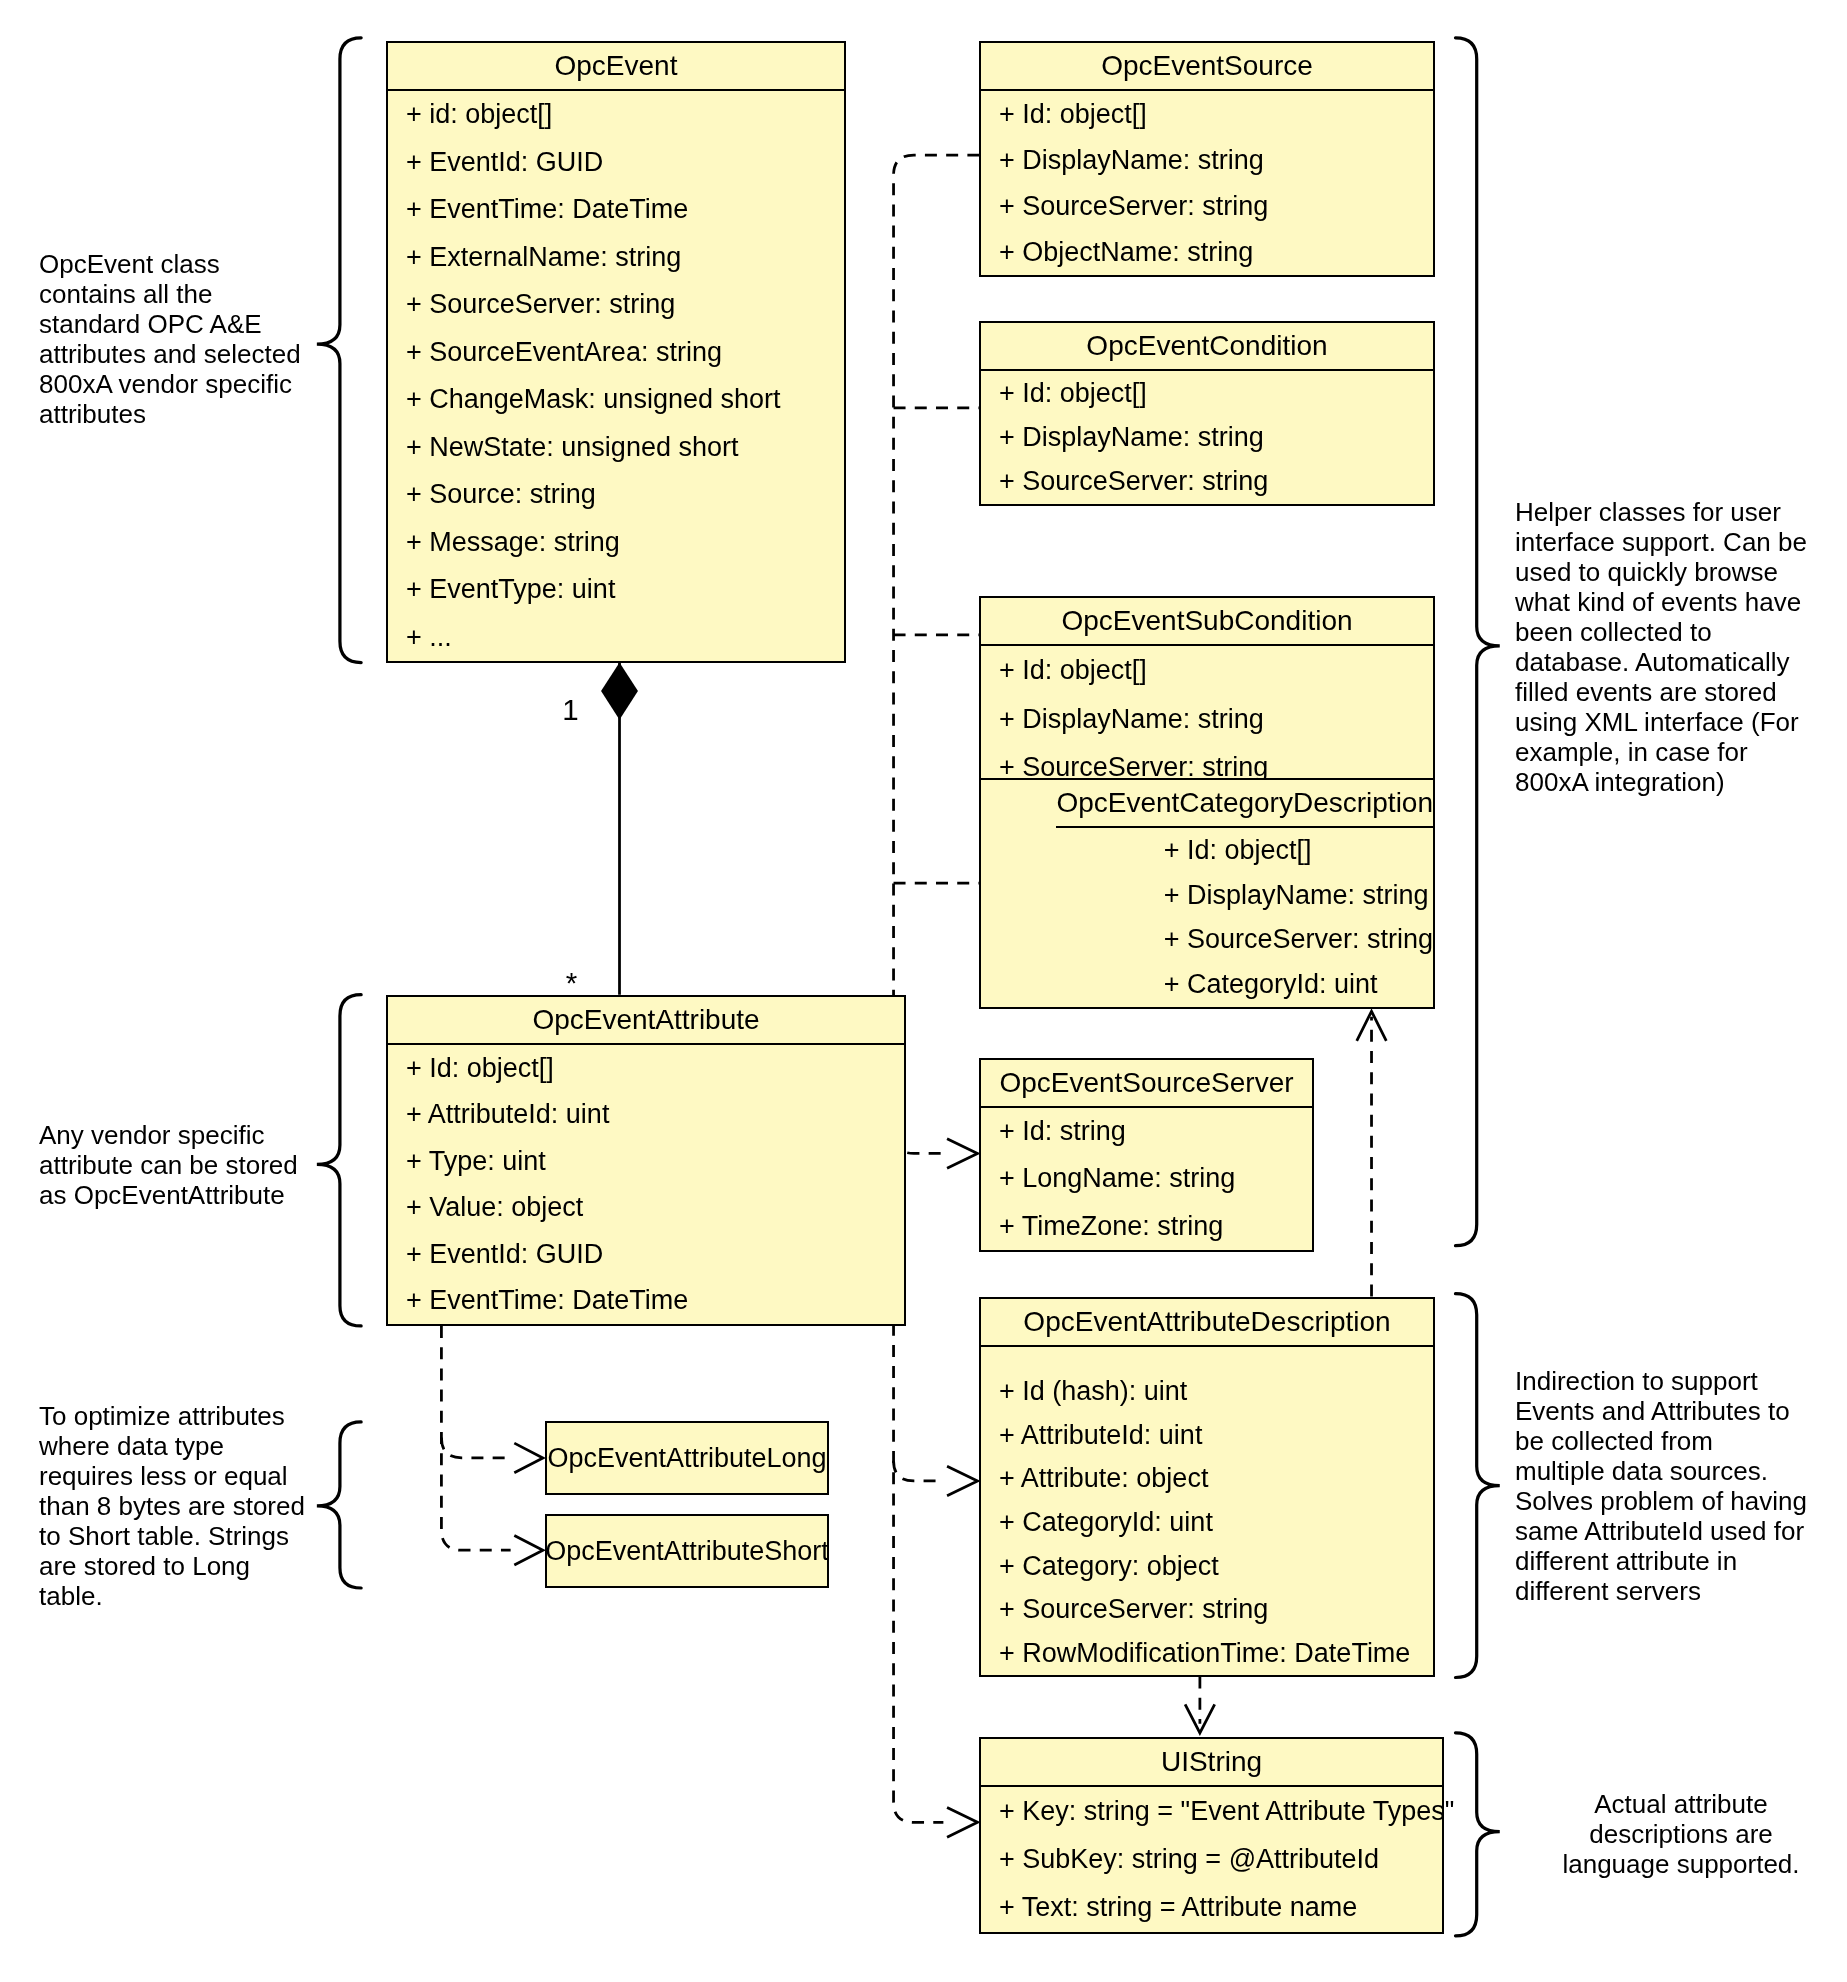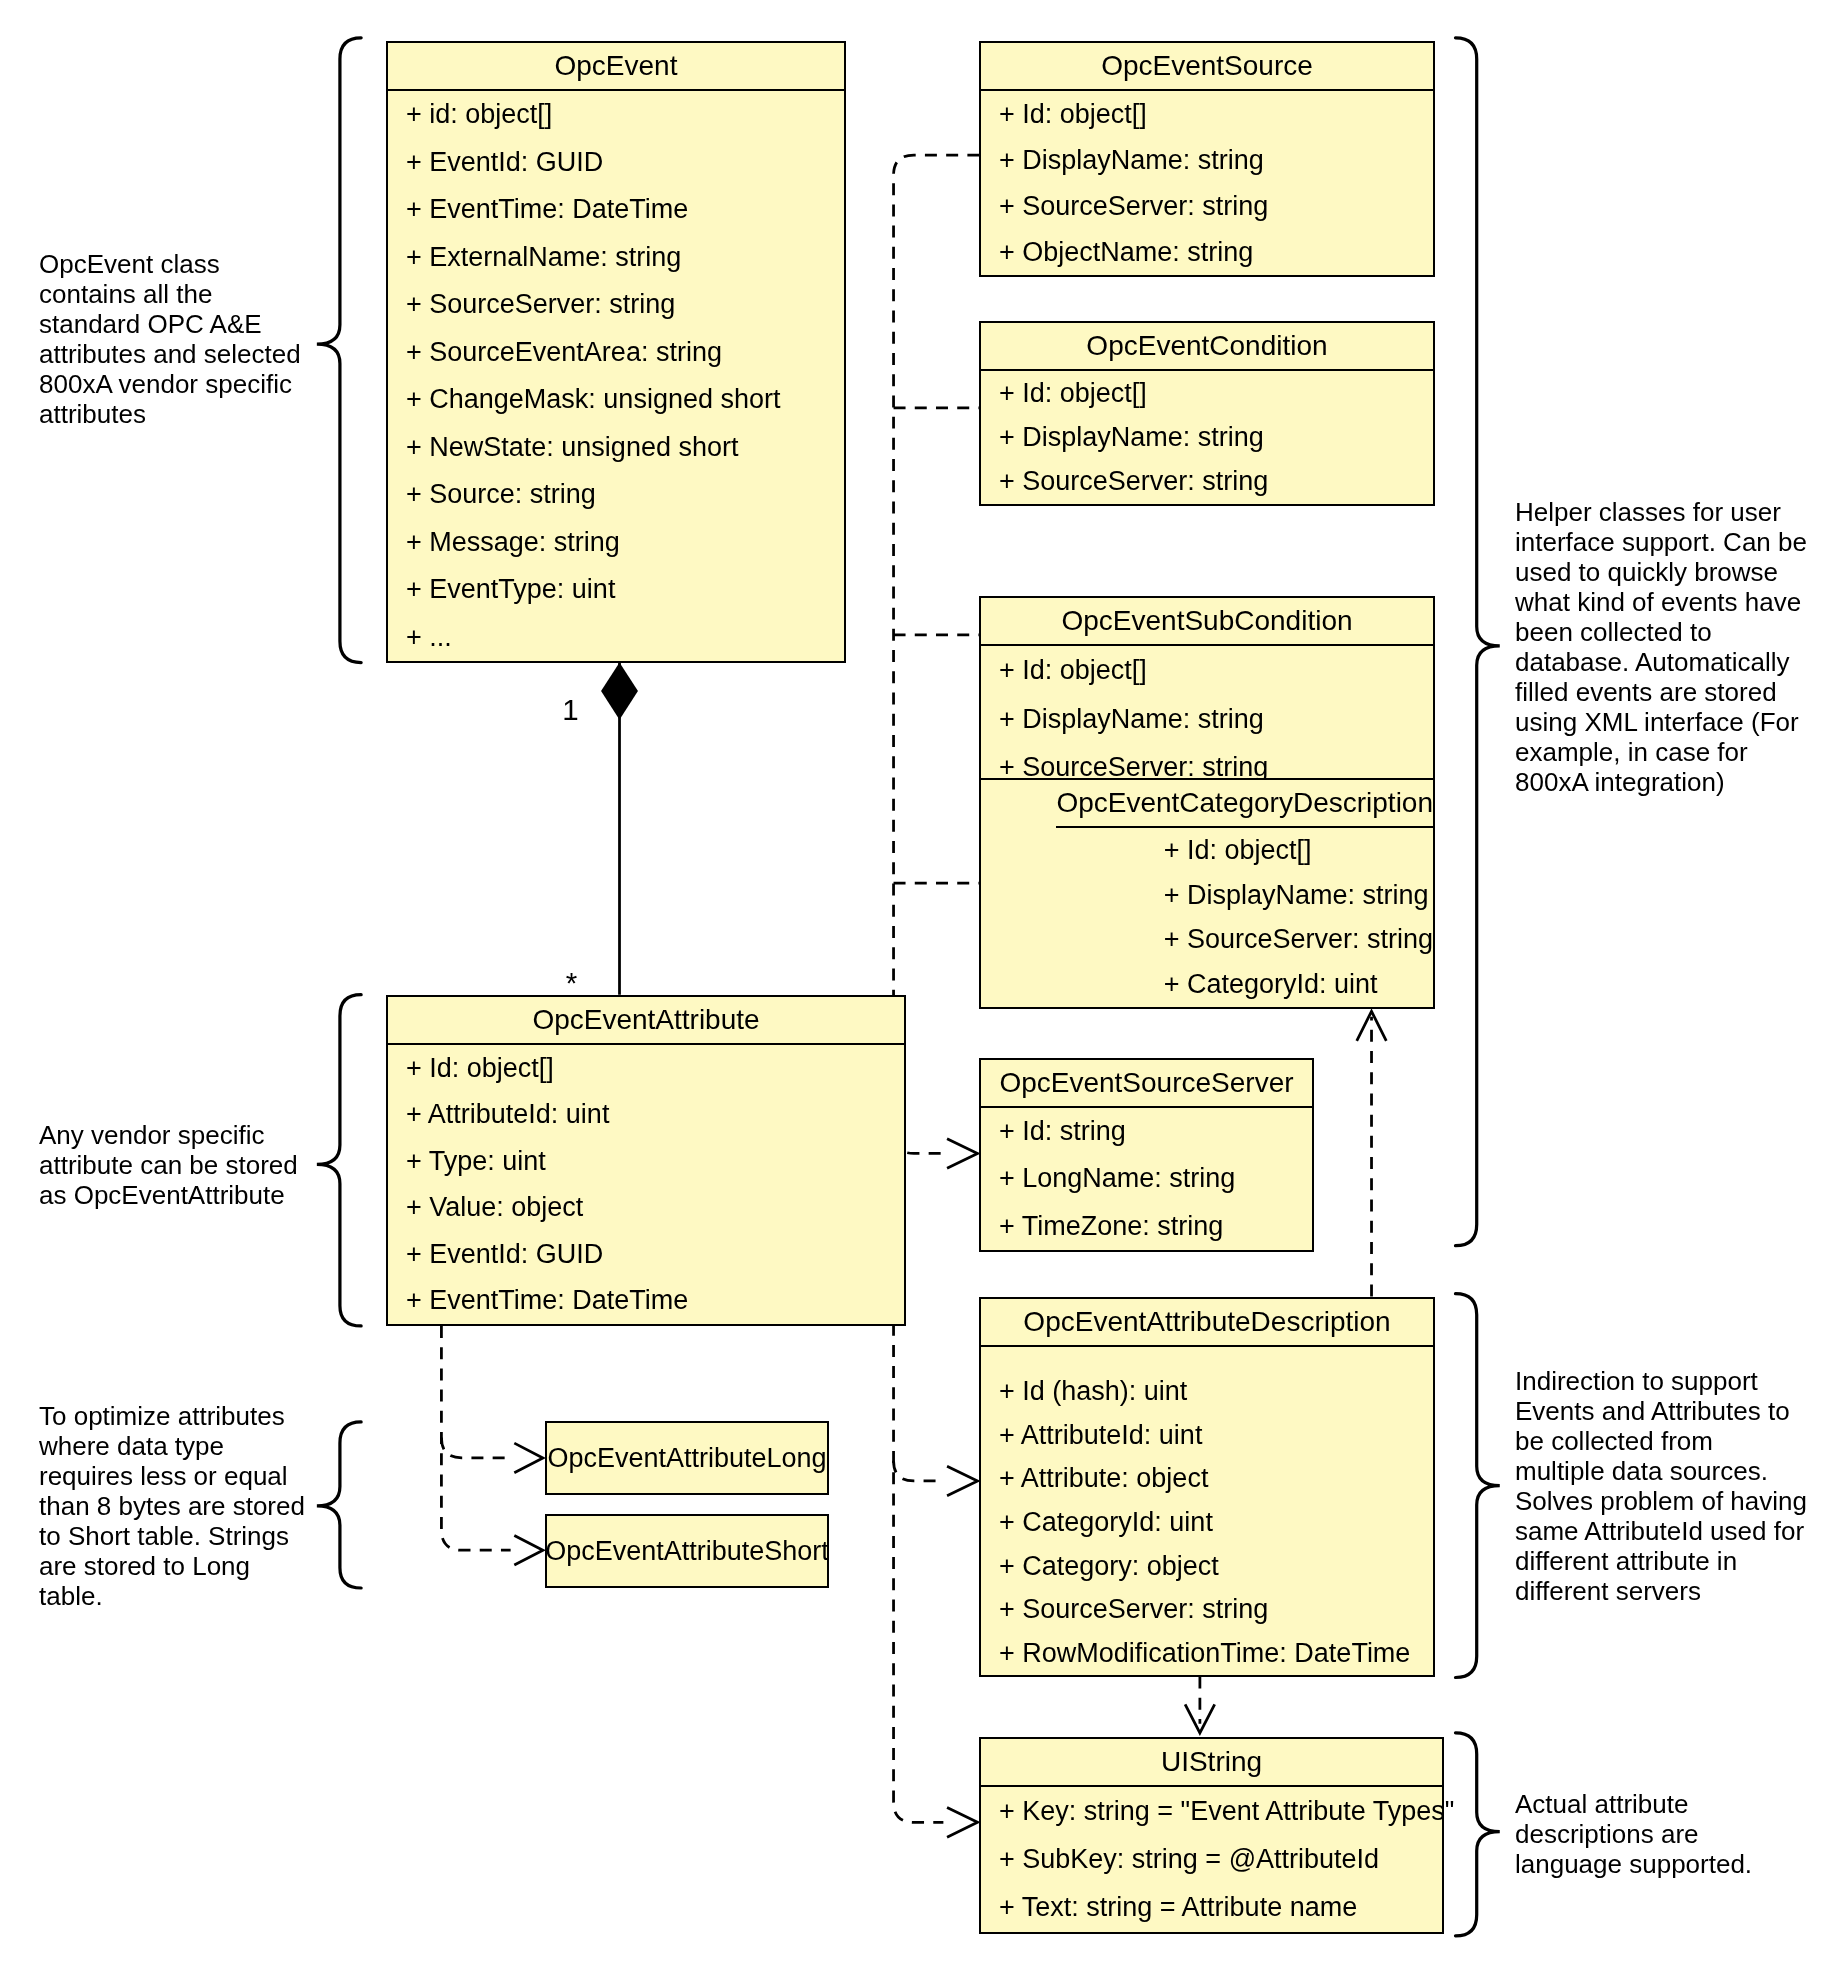--- a/index.html
+++ b/index.html
@@ -71,21 +71,21 @@
   #box-opc-event-category-description { left: 979px; top: 778px;  width: 456px; height: 231px; align-items: flex-end; }
   #box-opc-event-source-server        { left: 979px; top: 1058px; width: 335px; height: 194px; }
   #box-opc-event-attribute-description{ left: 979px; top: 1297px; width: 456px; height: 380px; gap: 23px; }
   #box-ui-string                      { left: 979px; top: 1737px; width: 465px; height: 197px; }
   
   #note-opc-event   { left: 39px;   top: 249px;  width: 314px; }
   #note-attribute   { left: 39px;   top: 1120px; width: 314px; }
   #note-long-short  { left: 39px;   top: 1401px; width: 314px; }
   #note-helper      { left: 1515px; top: 497px;  width: 332px; }
   #note-indirection { left: 1515px; top: 1366px; width: 332px; }
-  #note-ui-string   { left: 1515px; top: 1789px; width: 332px; }
+  #note-ui-string   { left: 1515px; top: 1789px; width: 332px; text-align: center; }
 </style>
 </head>
 <body>
 
 <div class="canvas">
 
   <svg class="overlay" viewBox="0 0 2002 2148" xmlns="http://www.w3.org/2000/svg">
     <g stroke="#000" fill="none" stroke-width="3">
 
       <line x1="671" y1="718" x2="671" y2="1078"></line>

